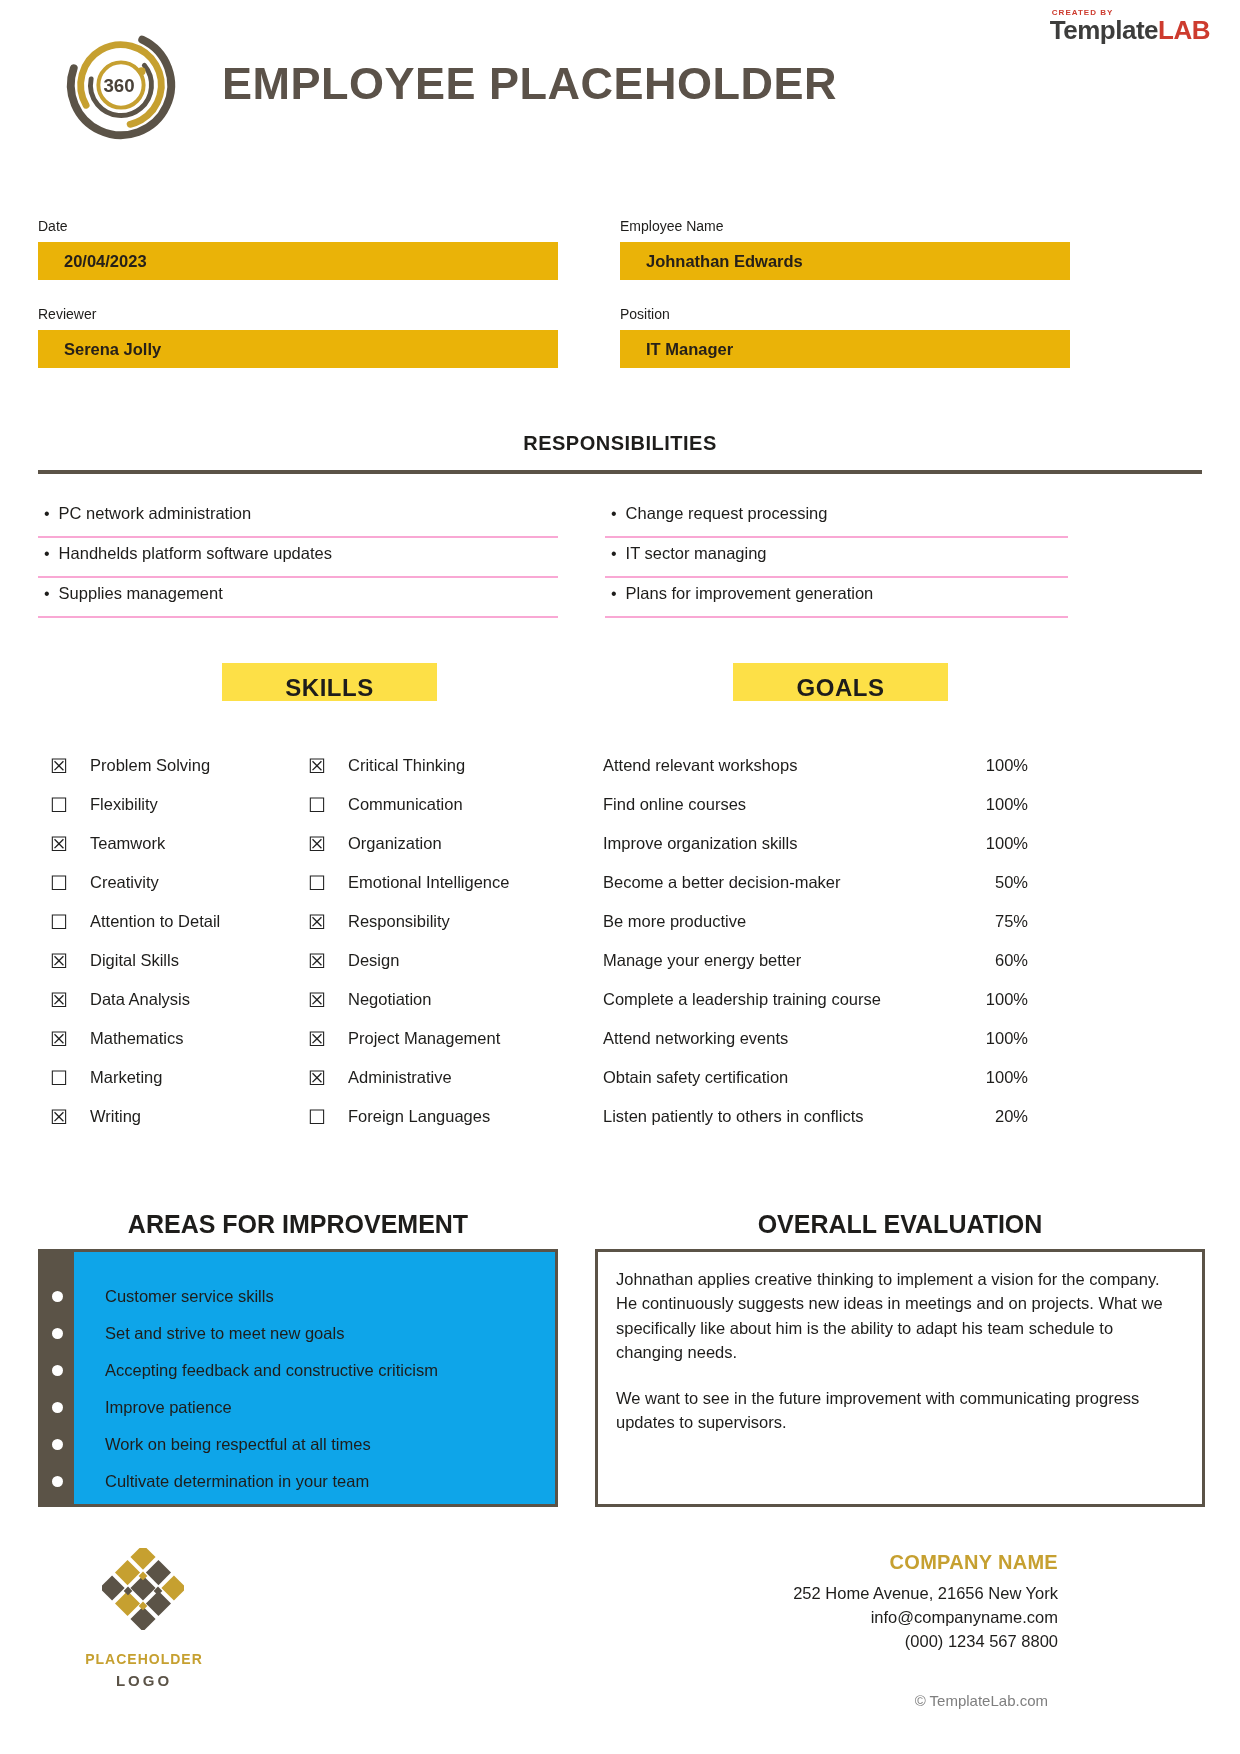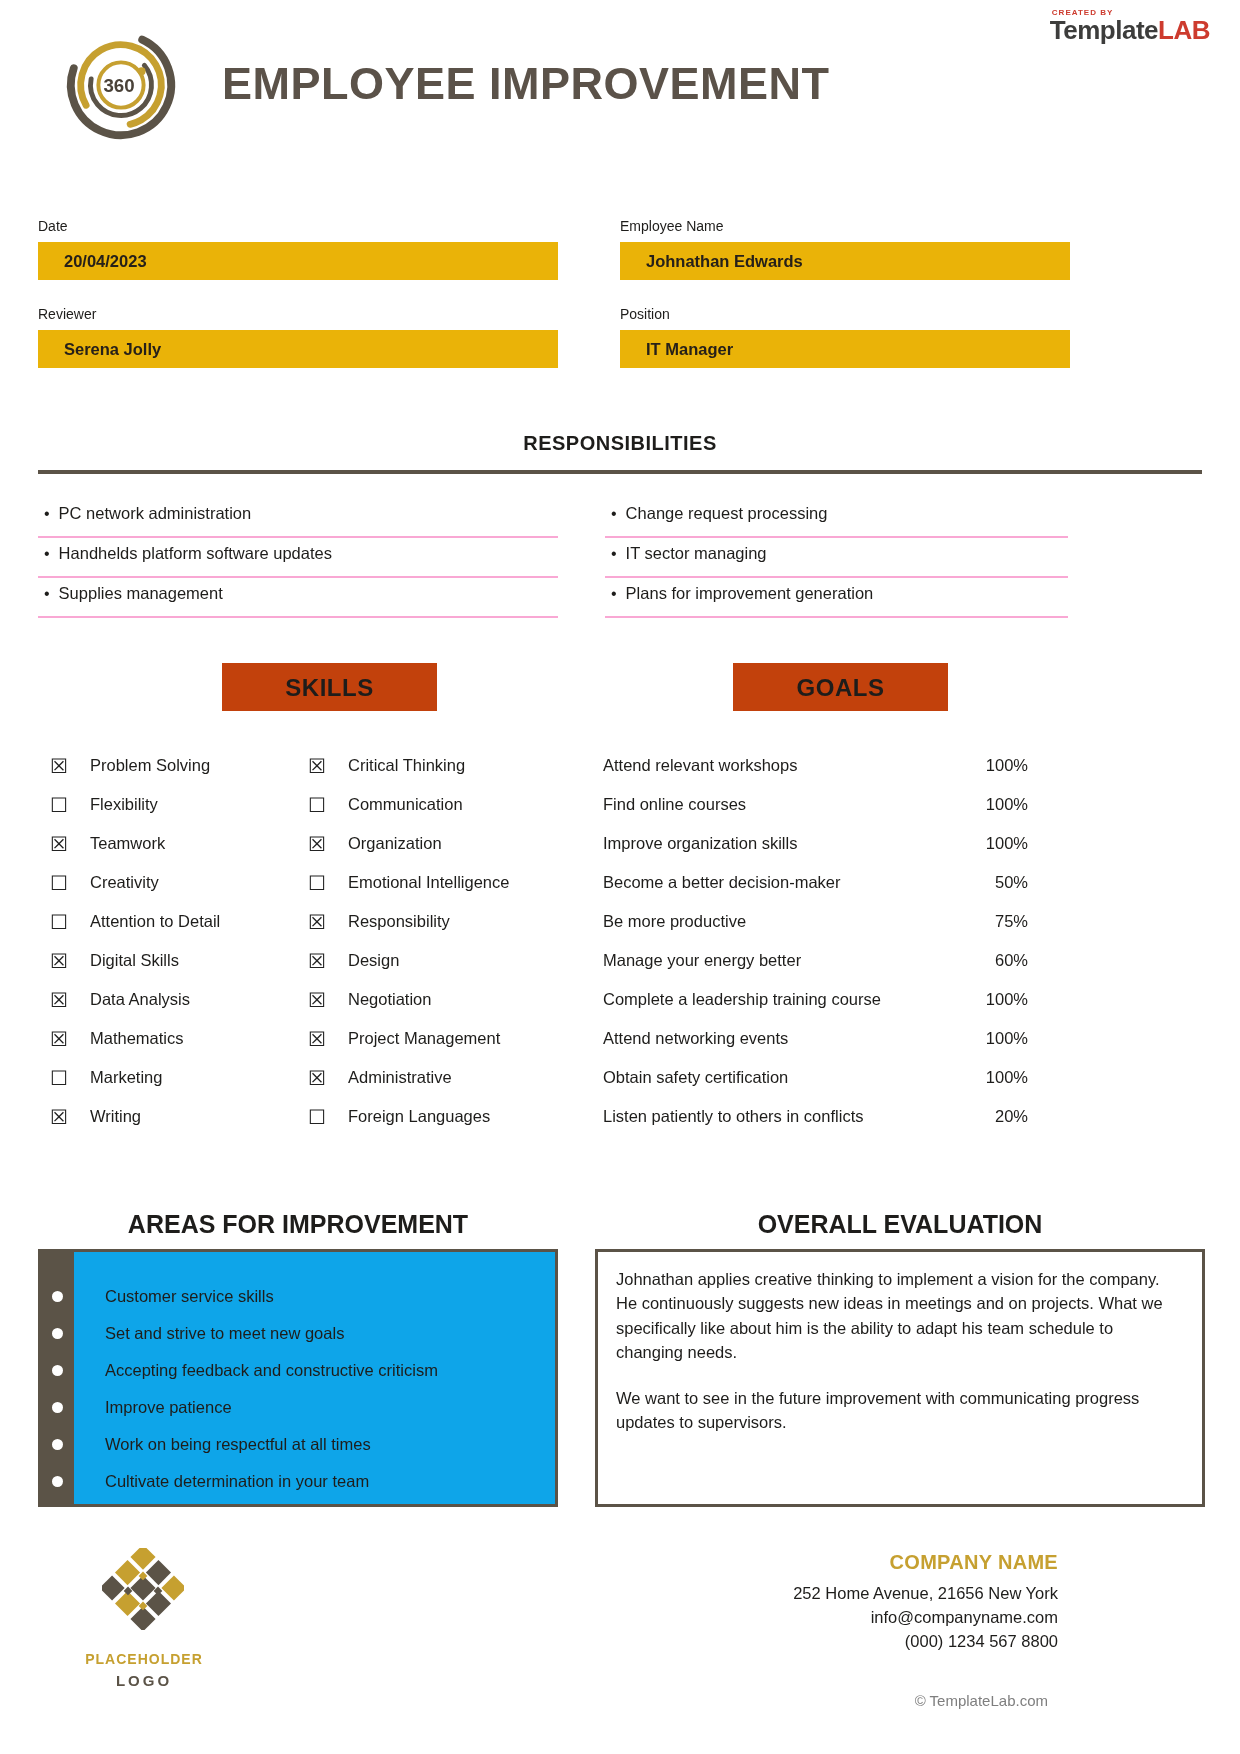--- a/index.html
+++ b/index.html
@@ -39,22 +39,22 @@
   .resp-col { position:absolute; top:498px; }
   .resp-left  { left:38px;  width:520px; }
   .resp-right { left:605px; width:463px; }
   .resp-item {
     height:38px; line-height:30px; border-bottom:2px solid #f9a8d4;
     font-size:16.5px; color:#1e1d1b; padding-left:6px;
   }
   .resp-item::before { content:"•"; margin-right:9px; font-size:16px; }
   
   .sec-bar {
-    position:absolute; top:663px; width:215px; height:48px; line-height:50px;
-    background:#c2410c; color:#1e1d1b; text-align:center;
+    position:absolute; top:663px; width:215px; height:38px; line-height:50px;
+    background:#fde047; color:#1e1d1b; text-align:center;
     font-size:24px; font-weight:bold; letter-spacing:0.5px;
   }
   .skills-bar { left:222px; }
   .goals-bar  { left:733px; }
   
   .skills-col { position:absolute; top:746px; }
   .col-a { left:50px;  width:255px; }
   .col-b { left:308px; width:270px; }
   .skill-row { height:39px; display:flex; align-items:center; }
   .cb { width:40px; font-size:20px; color:#222; line-height:20px; }
@@ -123,21 +123,21 @@
     <g fill="none" stroke-linecap="round">
       <circle cx="60" cy="64" r="51" stroke="#5b5347" stroke-width="8" stroke-dasharray="235 86" transform="rotate(-65 60 64)"></circle>
       <circle cx="60" cy="64" r="41" stroke="#c6a030" stroke-width="7" stroke-dasharray="205 53" transform="rotate(150 60 64)"></circle>
       <circle cx="60" cy="64" r="31" stroke="#5b5347" stroke-width="5" stroke-dasharray="125 70" transform="rotate(-40 60 64)"></circle>
       <circle cx="60" cy="64" r="23" stroke="#c6a030" stroke-width="4"></circle>
     </g>
     <text x="58" y="71" text-anchor="middle" font-size="19" font-weight="bold" fill="#4a4239">360</text>
     <circle cx="81" cy="50" r="4" fill="#c6a030"></circle>
   </svg>
 
-  <h1 class="title">EMPLOYEE IMPROVEMENT</h1>
+  <h1 class="title">EMPLOYEE PLACEHOLDER</h1>
 
   <div class="field f-date">
     <div class="f-label">Date</div>
     <div class="f-value">20/04/2023</div>
   </div>
   <div class="field f-employee">
     <div class="f-label">Employee Name</div>
     <div class="f-value">Johnathan Edwards</div>
   </div>
   <div class="field f-reviewer">

